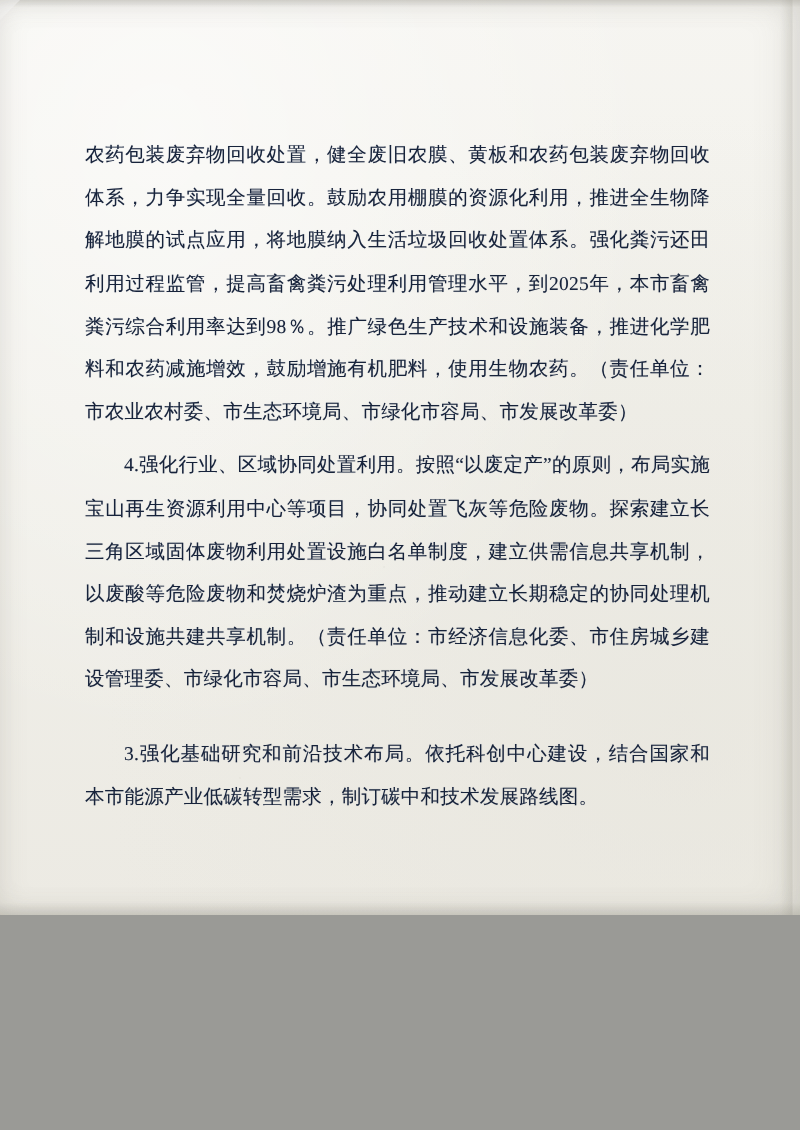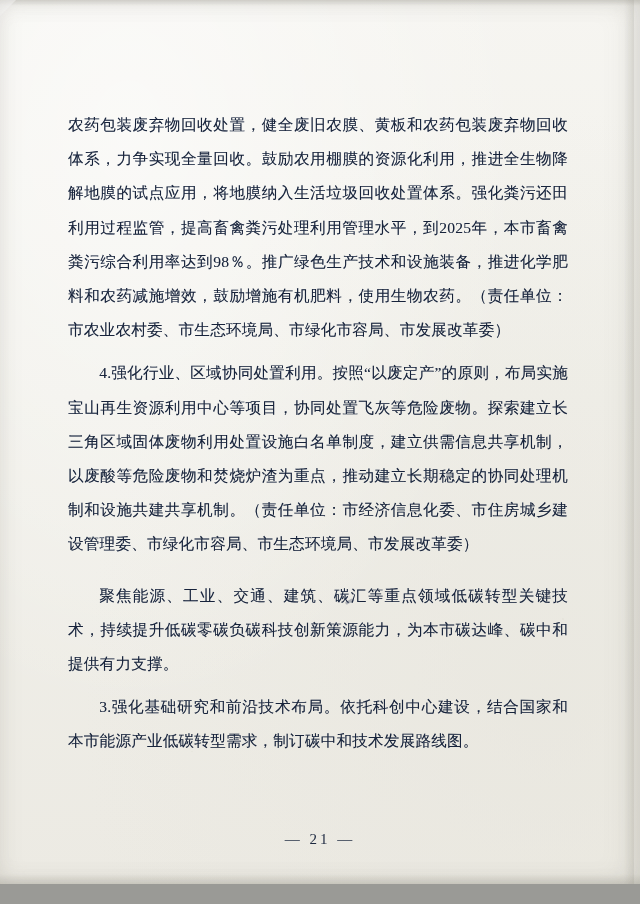--- a/index.html
+++ b/index.html
@@ -9,21 +9,21 @@
   }
   body {
     width: 640px;
     height: 904px;
     overflow: hidden;
     font-family: "Liberation Serif", serif;
   }
   .page {
     position: relative;
     width: 640px;
-    height: 884px;
+    height: 732px;
     background: #f3f2ee;
     background-image:
       radial-gradient(ellipse at 20% 15%, rgba(255,255,255,0.55) 0%, rgba(255,255,255,0) 55%),
       radial-gradient(ellipse at 85% 80%, rgba(232,230,222,0.7) 0%, rgba(255,255,255,0) 60%),
       linear-gradient(180deg, #f6f5f1 0%, #f1f0ea 45%, #eceae3 100%);
     box-sizing: border-box;
     overflow: hidden;
   }
   
   .grain {
@@ -140,21 +140,20 @@
   <div class="top-edge"></div>
   <div class="grain"></div>
   <div class="corner-fold"></div>
 
   <div class="content">
     <p>农药包装废弃物回收处置，健全废旧农膜、黄板和农药包装废弃物回收体系，力争实现全量回收。鼓励农用棚膜的资源化利用，推进全生物降解地膜的试点应用，将地膜纳入生活垃圾回收处置体系。强化粪污还田利用过程监管，提高畜禽粪污处理利用管理水平，到2025年，本市畜禽粪污综合利用率达到98％。推广绿色生产技术和设施装备，推进化学肥料和农药减施增效，鼓励增施有机肥料，使用生物农药。（责任单位：市农业农村委、市生态环境局、市绿化市容局、市发展改革委）</p>
     <div class="para-gap"></div>
     <p class="indent">4.强化行业、区域协同处置利用。按照“以废定产”的原则，布局实施宝山再生资源利用中心等项目，协同处置飞灰等危险废物。探索建立长三角区域固体废物利用处置设施白名单制度，建立供需信息共享机制，以废酸等危险废物和焚烧炉渣为重点，推动建立长期稳定的协同处理机制和设施共建共享机制。（责任单位：市经济信息化委、市住房城乡建设管理委、市绿化市容局、市生态环境局、市发展改革委）</p>
     <div class="para-gap"></div>
     <div class="para-gap"></div>
-    <p class="indent">聚焦能源、工业、交通、建筑、碳汇等重点领域低碳转型关键技术，持续提升低碳零碳负碳科技创新策源能力，为本市碳达峰、碳中和提供有力支撑。</p>
     <div class="para-gap"></div>
     <p class="indent">3.强化基础研究和前沿技术布局。依托科创中心建设，结合国家和本市能源产业低碳转型需求，制订碳中和技术发展路线图。</p>
   </div>
 
   <div class="ink-mark"></div>
 
   <div class="footer">
     <span class="page-num">— 21 —</span>
   </div>
 

